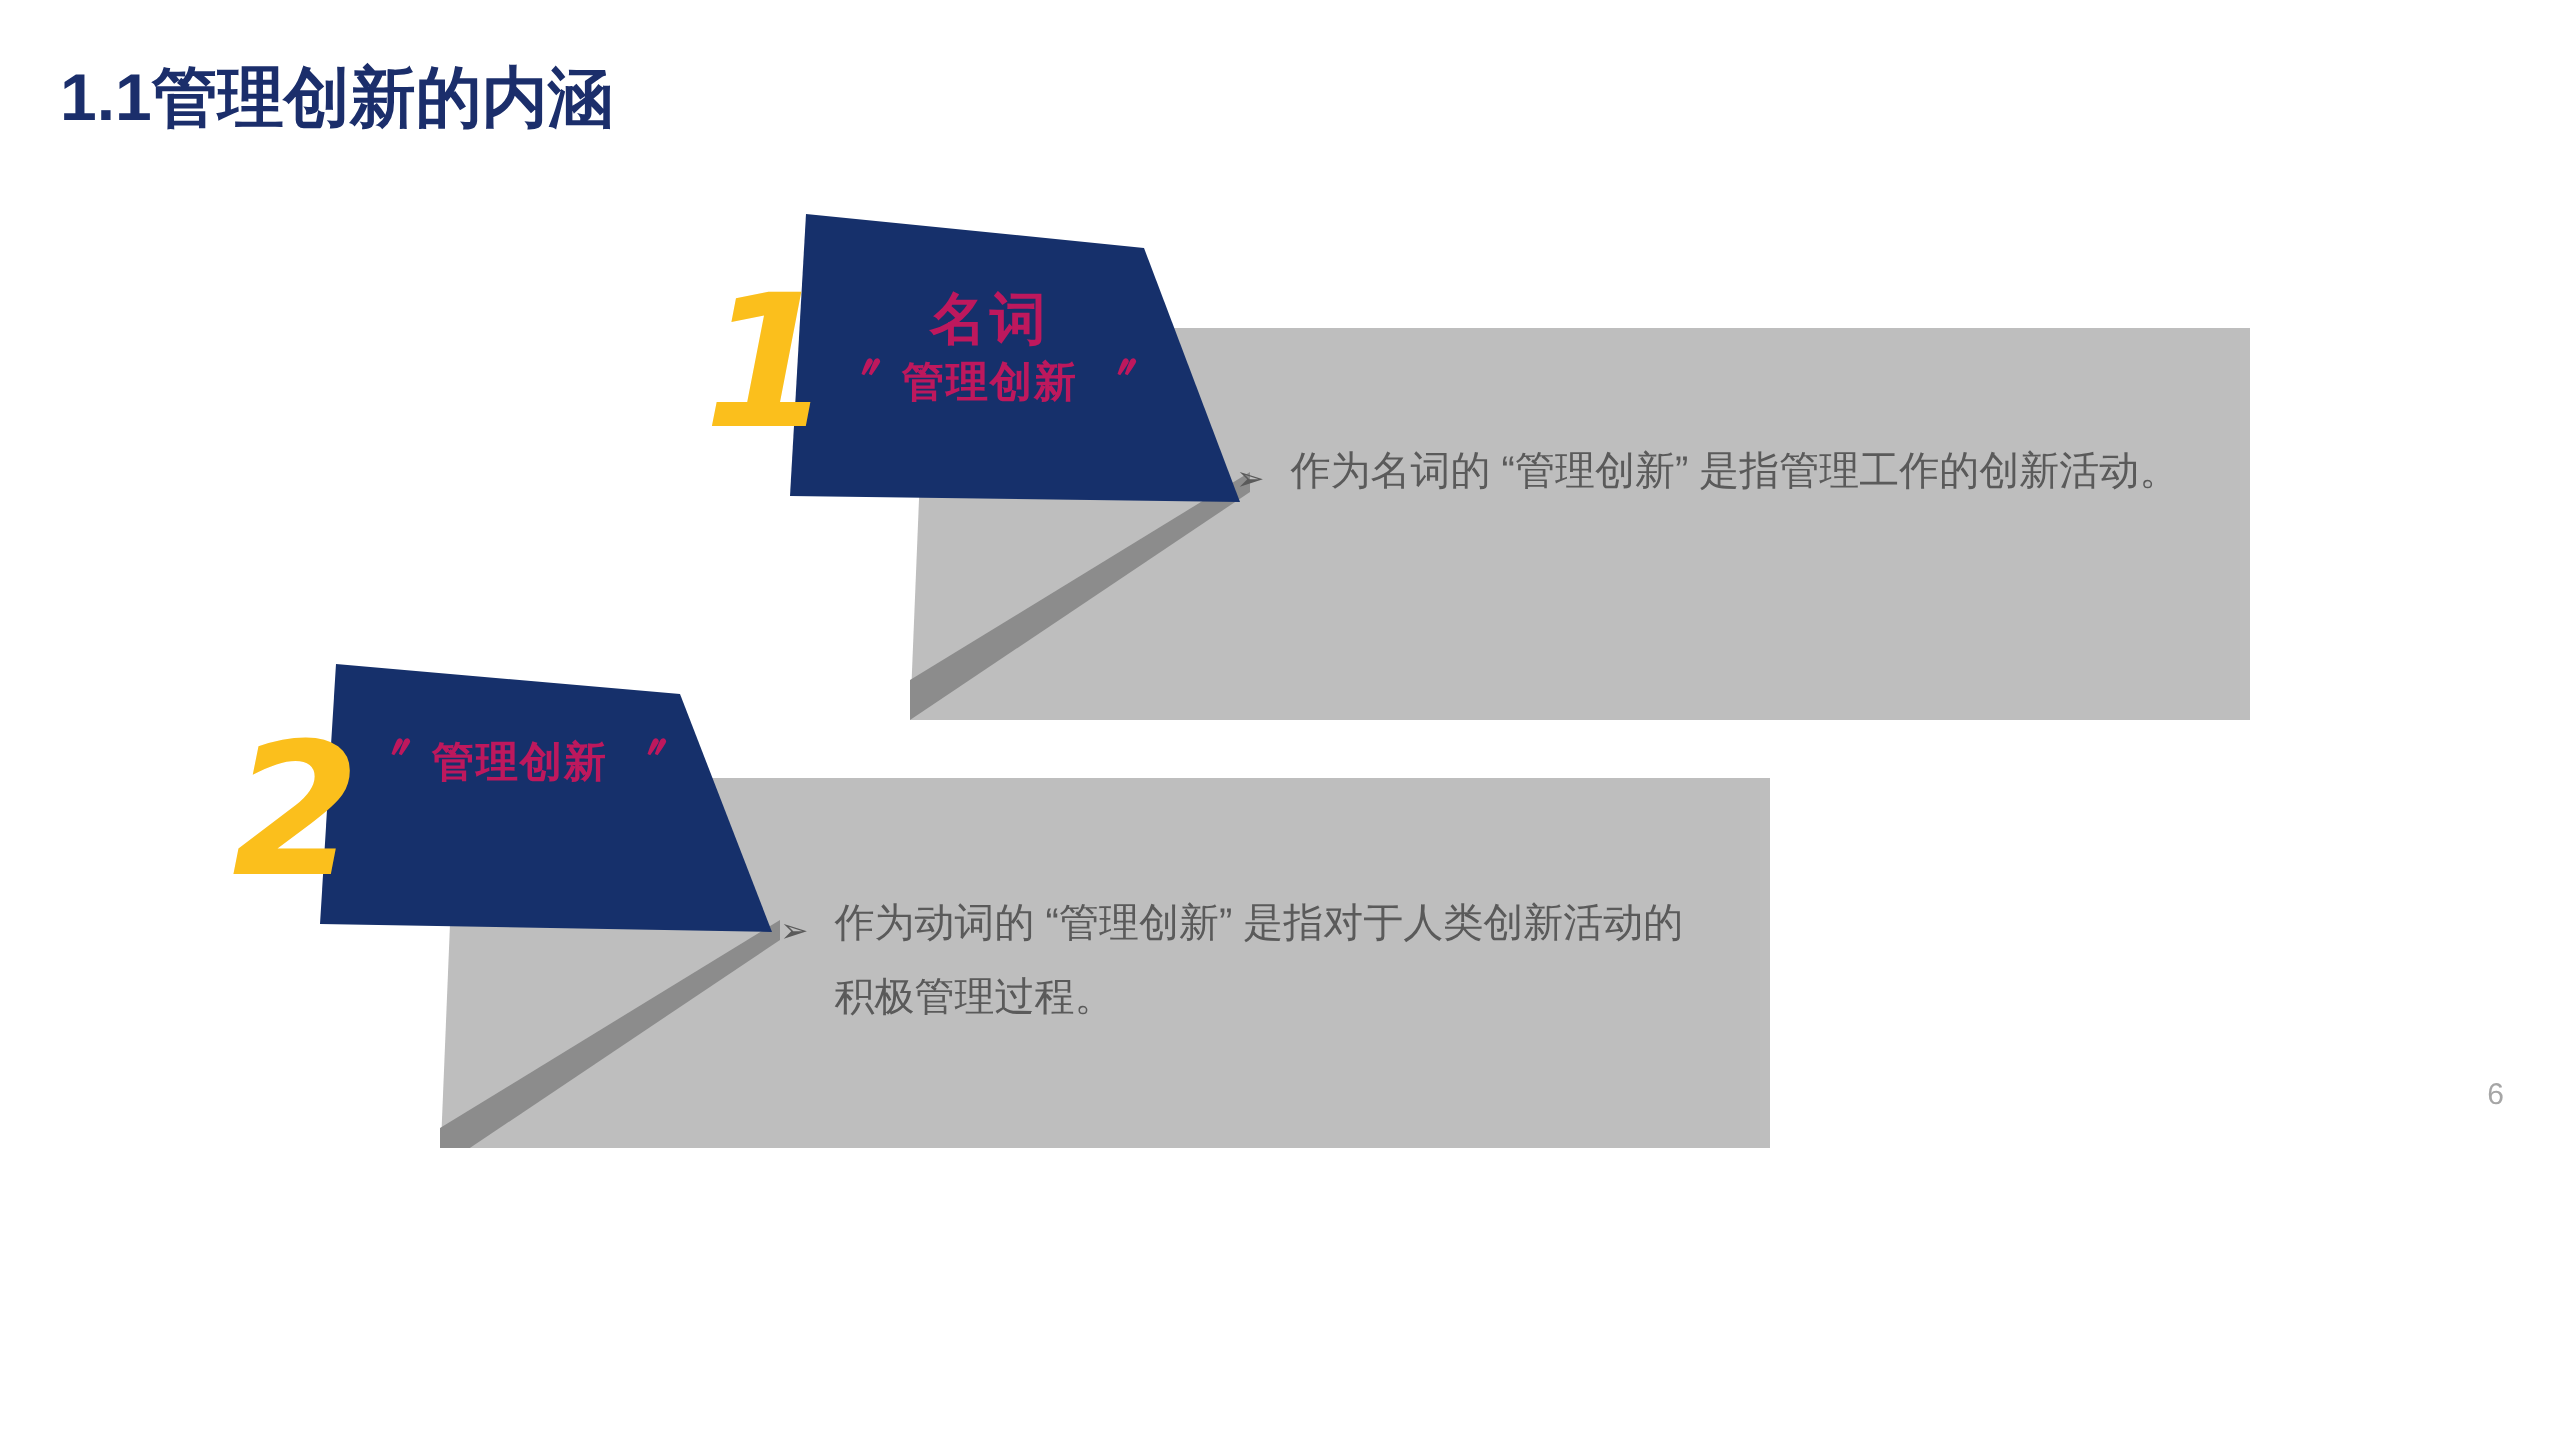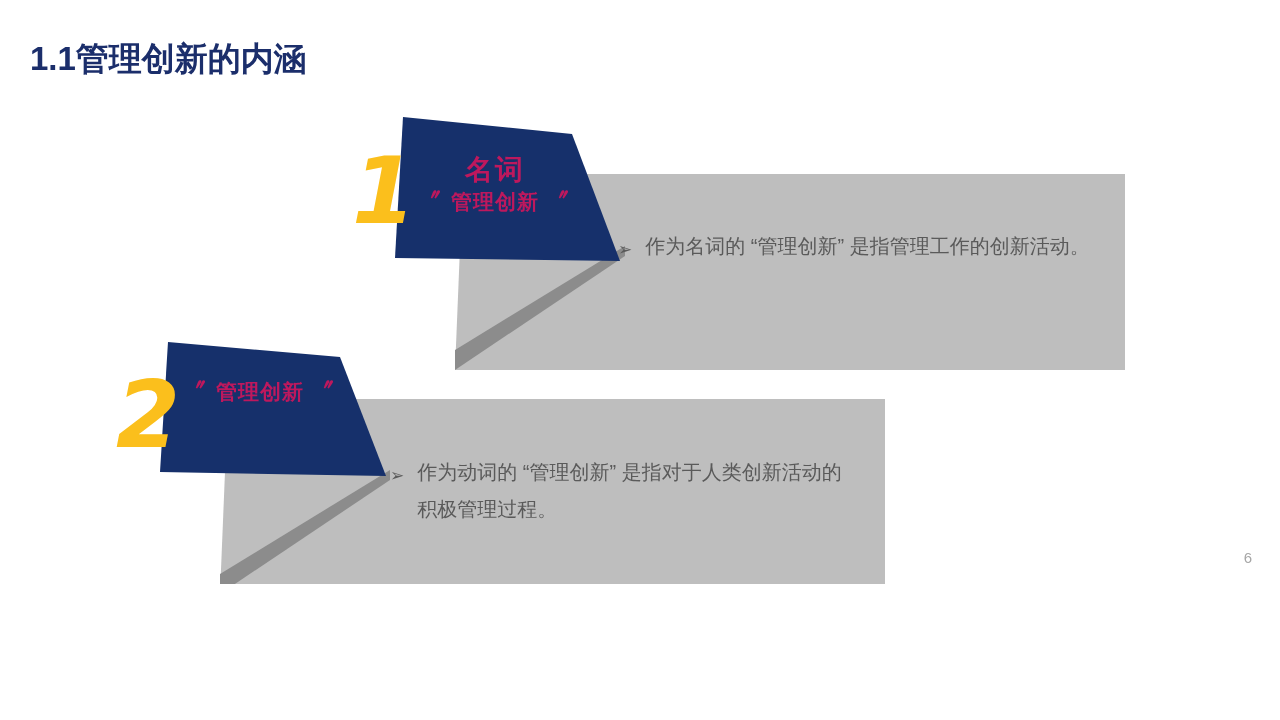--- a/index.html
+++ b/index.html
@@ -11,21 +11,21 @@
     width: 1280px;
     height: 720px;
     overflow: hidden;
     font-family: "Liberation Sans", "DejaVu Sans", sans-serif;
     position: relative;
   }
 
   #slide {
     position: absolute;
     left: 0;
-    top: 14px;
+    top: 4px;
     width: 1280px;
     height: 570px;
     background: #ffffff;
     overflow: hidden;
   }
 
   
   #slide-title {
     position: absolute;
     left: 30px;

